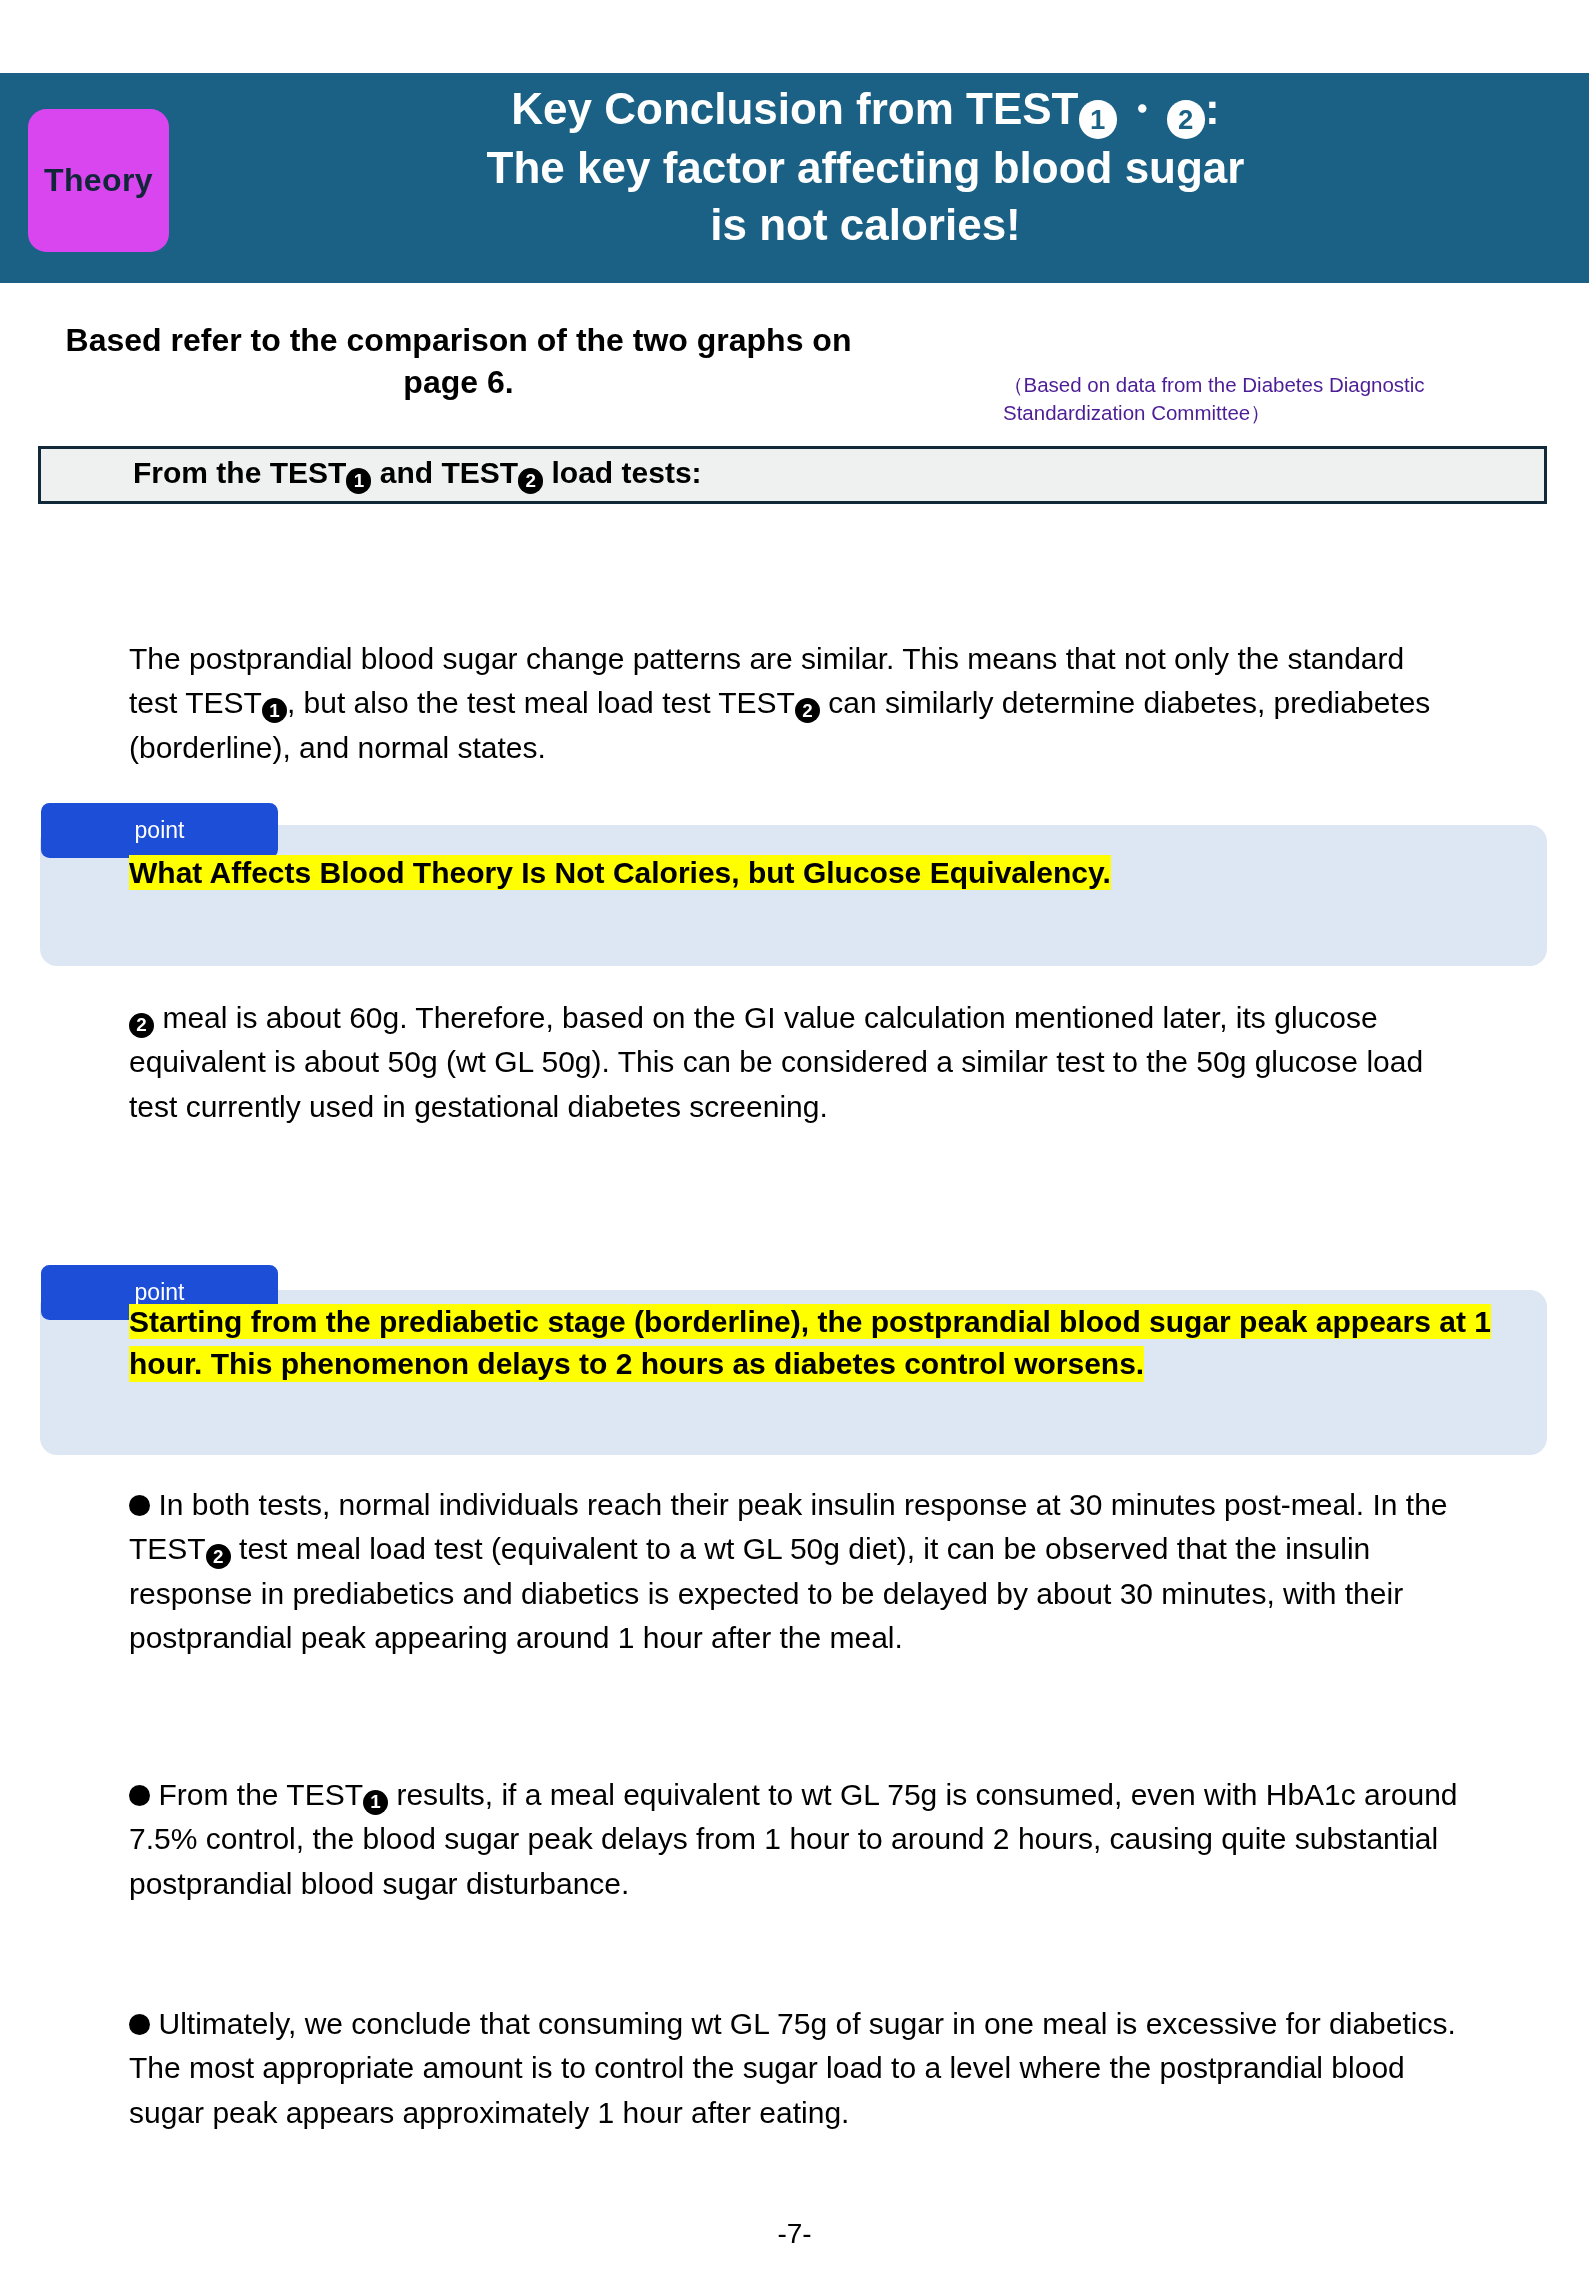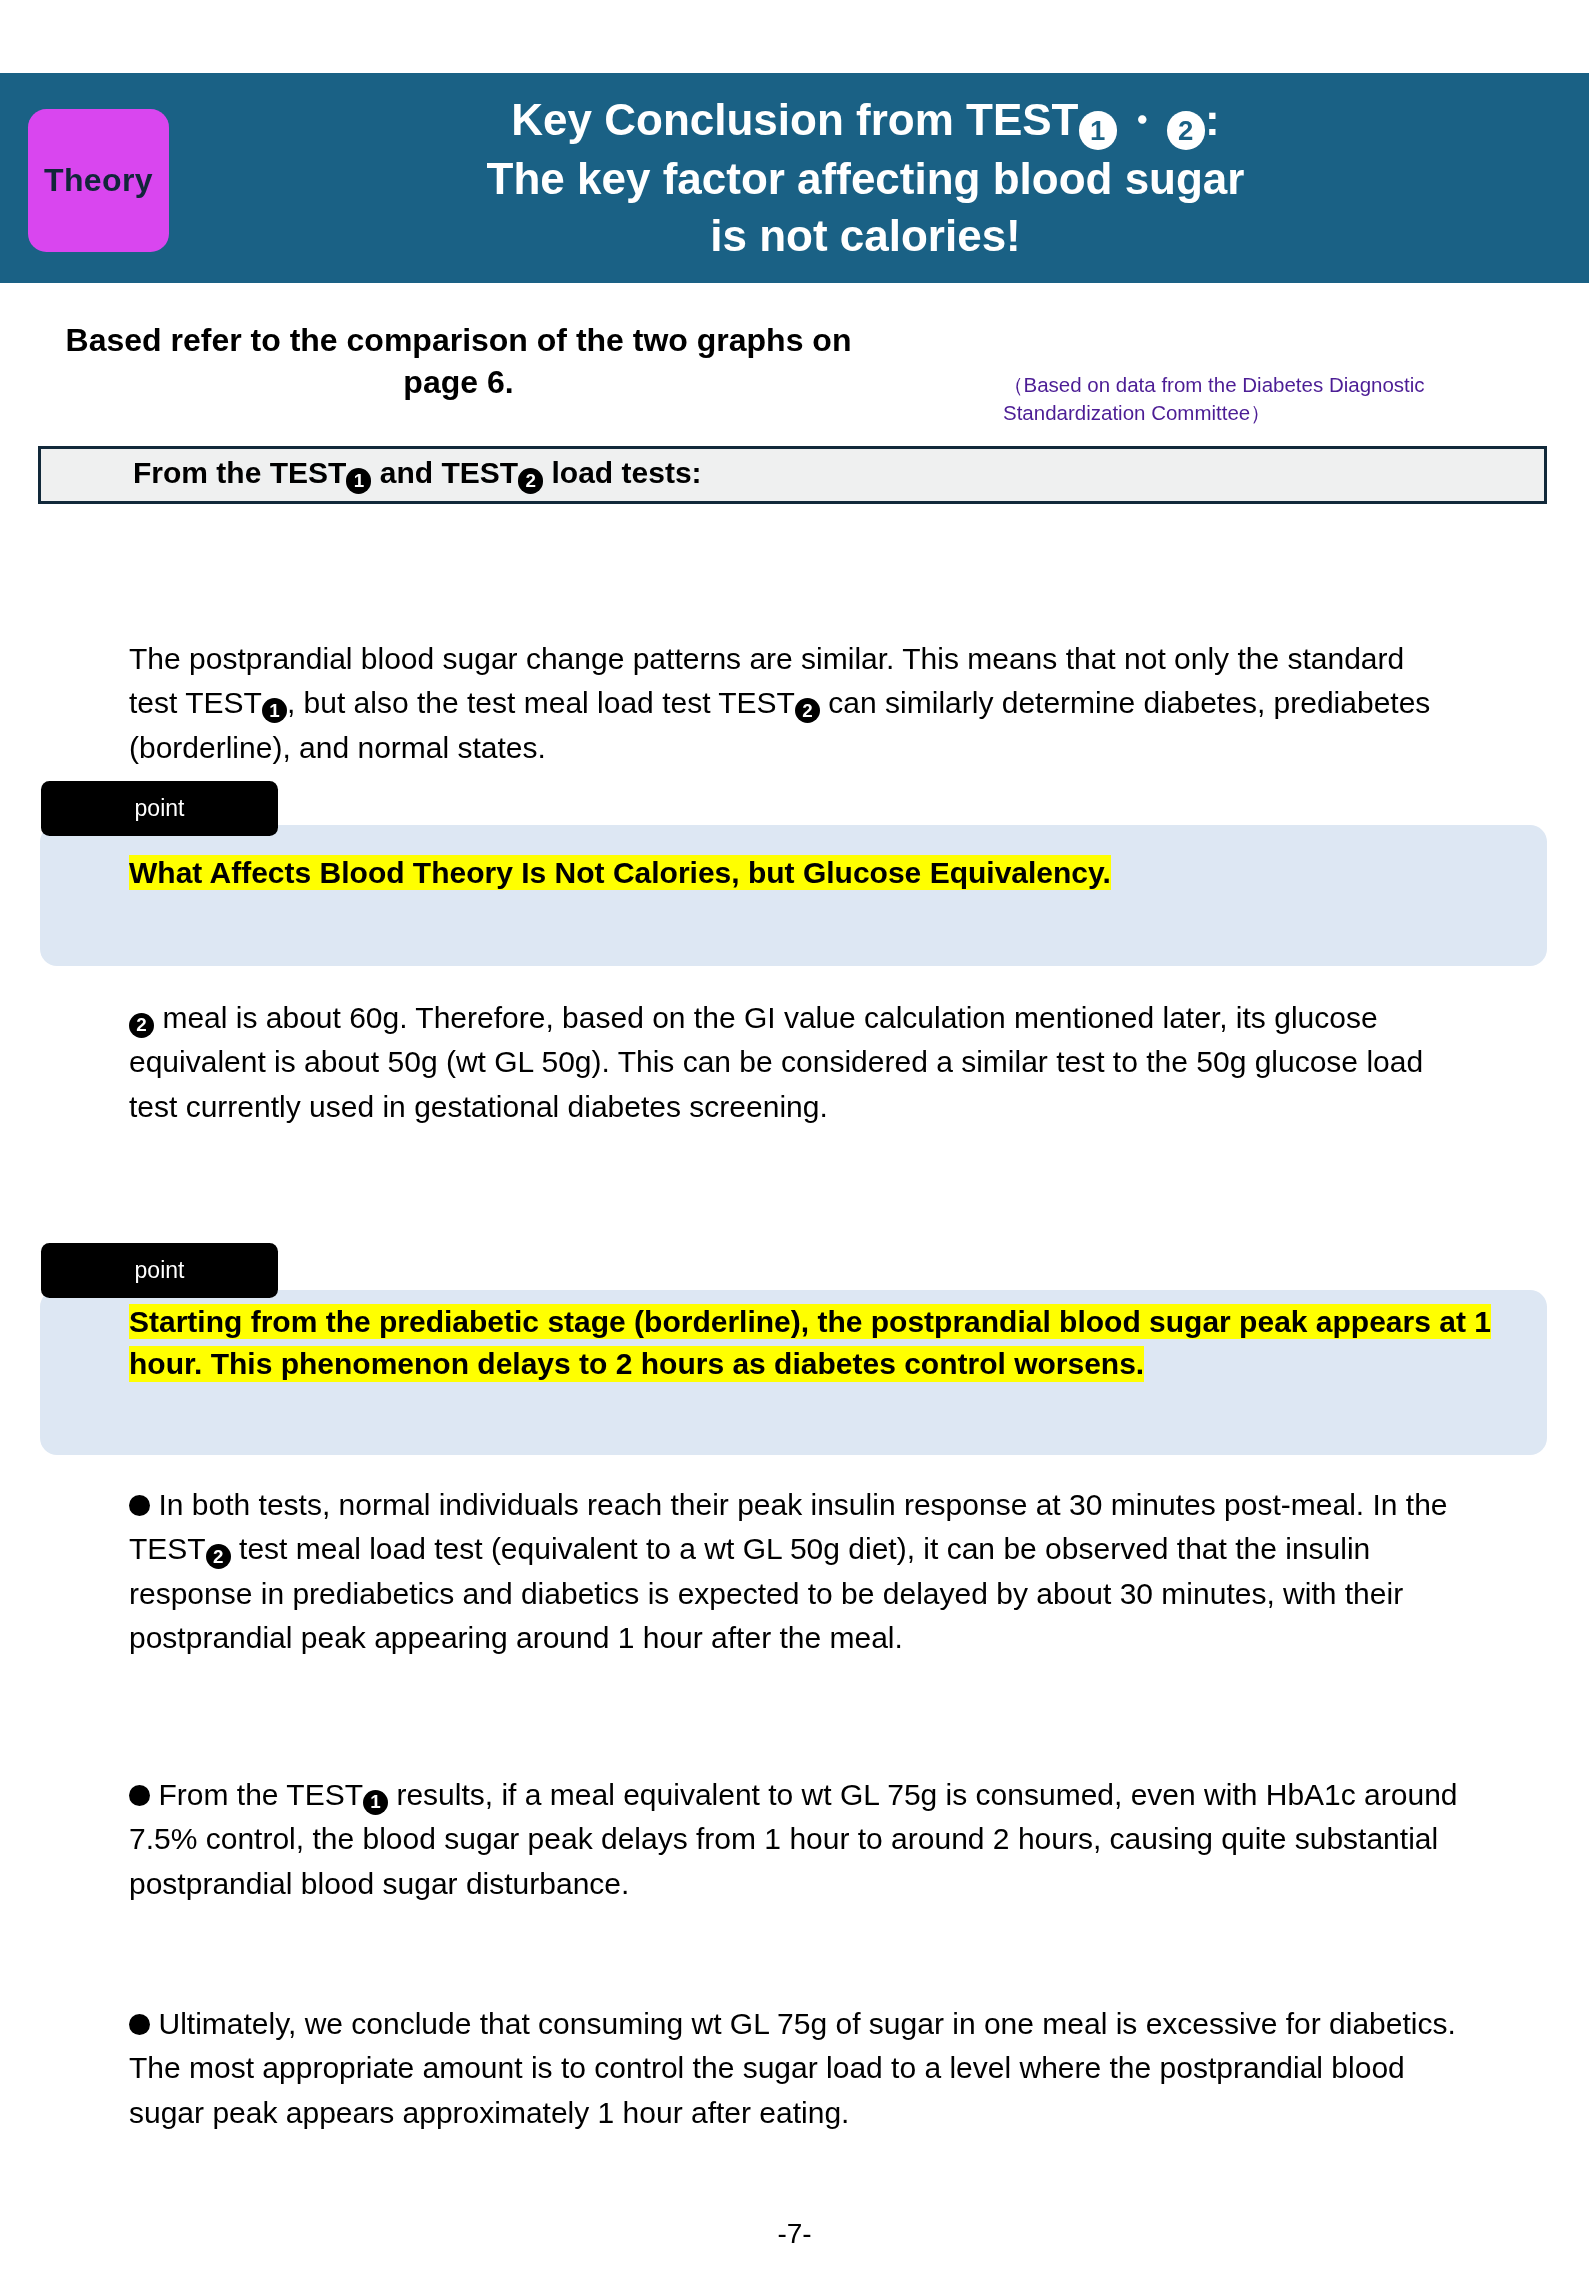--- a/index.html
+++ b/index.html
@@ -46,21 +46,20 @@
   .header-title {
     position: absolute;
     left: 184px;
     top: 80px;
     width: 1363px;
     text-align: center;
     color: #ffffff;
     font-size: 44px;
     font-weight: bold;
     line-height: 1.3;
-    margin-top: 11px;
   }
   .header-title .tline { display: block; white-space: nowrap; }
 
   
   .circnum {
     display: inline-flex;
     align-items: center;
     justify-content: center;
     border-radius: 50%;
     vertical-align: -0.11em;
@@ -152,26 +151,27 @@
     background: #000000;
     vertical-align: -0.04em;
     margin-right: 8.5px;
   }
 
   
   .point-tab {
     position: absolute;
     width: 237px;
     height: 55px;
-    background: #000000;
+    background: #1d4ed8;
     border-radius: 8.5px;
     display: flex;
     align-items: center;
     justify-content: center;
     z-index: 3;
+    margin-top: 22px;
   }
   .point-tab-label {
     font-size: 23px;
     color: #ffffff;
   }
   .point-body {
     position: absolute;
     left: 40px;
     width: 1507px;
     background: #dde7f3;

